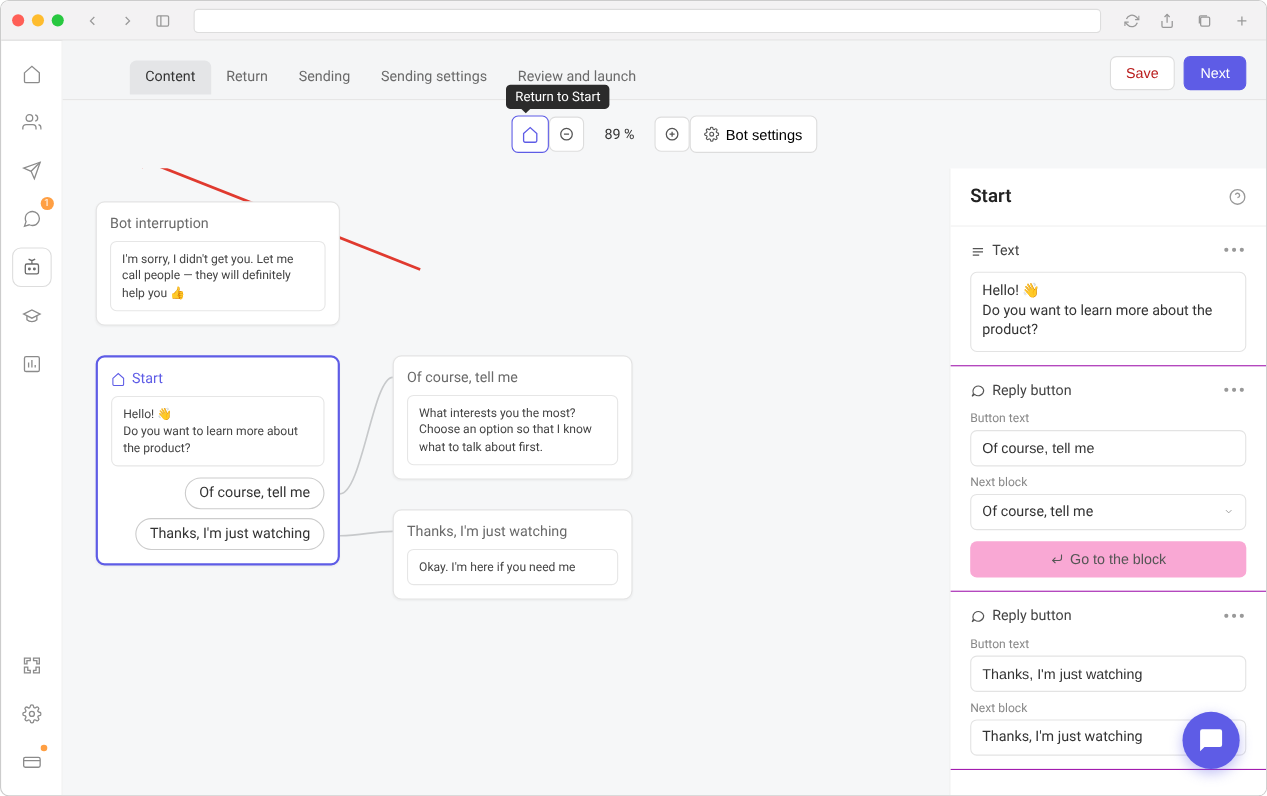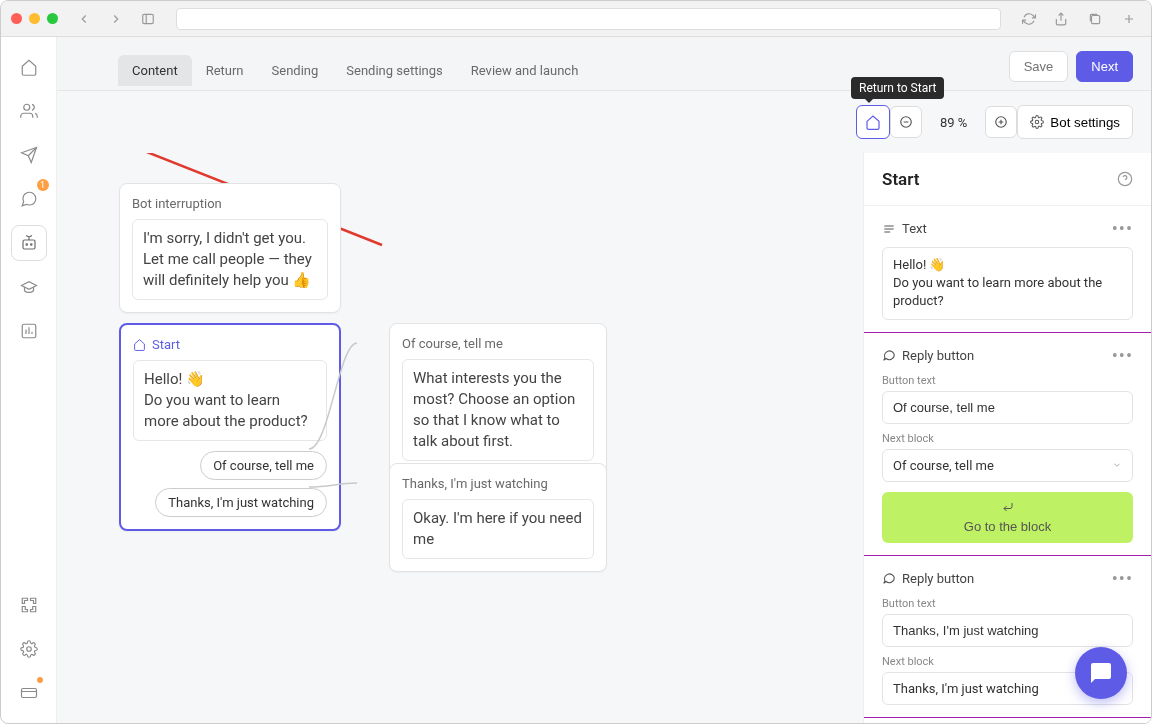--- a/index.html
+++ b/index.html
@@ -27,58 +27,58 @@
 
 .main { flex: 1; display: flex; flex-direction: column; background: #f6f7f8; }
 .header { background: #f4f5f6; padding: 14px 18px 0; border-bottom: 1px solid #e6e6e6; }
 .breadcrumb { font-size: 19px; color: #9ea1a5; display: flex; align-items: center; gap: 8px; margin-bottom: 14px; }
 .breadcrumb .root { color: #333; font-weight: 500; }
 .tabs-row { display: flex; align-items: center; justify-content: space-between; margin-left: 43px; }
 .tabs { display: flex; gap: 0; }
 .tab { padding: 8px 14px; color: #6a6a6a; border-radius: 6px 6px 0 0; cursor: pointer; font-size: 13px; }
 .tab.active { background: #e4e5e7; color: #333; }
 .hdr-actions { display: flex; gap: 8px; padding-bottom: 8px; }
-.btn { padding: 7px 14px; border: 1px solid #ddd; border-radius: 6px; background: #fff; font-size: 13px; cursor: pointer; color: #737373; }
+.btn { padding: 7px 14px; border: 1px solid #ddd; border-radius: 6px; background: #fff; font-size: 13px; cursor: pointer; color: #b91c1c; }
 .btn-primary { background: #5e5ce6; color: #fff; border-color: #5e5ce6; }
 
-.toolbar { display: flex; align-items: center; justify-content: flex-end; padding: 14px 18px; position: relative; }
+.toolbar { display: flex; align-items: center; justify-content: center; padding: 14px 18px; position: relative; }
 .toolbar-left { display: flex; gap: 10px; position: relative; }
 .home-btn { width: 34px; height: 34px; border: 1px solid #5e5ce6; border-radius: 6px; background: #fff; display: flex; align-items: center; justify-content: center; color: #5e5ce6; cursor: pointer; }
 .new-block-btn { display: flex; align-items: center; gap: 6px; padding: 0 12px; height: 34px; border: 1px solid #ddd; border-radius: 6px; background: #fff; cursor: pointer; }
 .zoom-ctrl { display: flex; align-items: center; gap: 8px; }
 .zoom-btn { width: 32px; height: 32px; border: 1px solid #ddd; border-radius: 6px; background: #fff; display: flex; align-items: center; justify-content: center; cursor: pointer; color: #555; }
 .zoom-val { padding: 0 10px; font-size: 13px; color: #333; }
 .bot-settings-btn { display: flex; align-items: center; gap: 6px; padding: 0 12px; height: 34px; border: 1px solid #ddd; border-radius: 6px; background: #fff; cursor: pointer; }
 
 .tooltip { position: absolute; top: -28px; left: -5px; background: #2b2b2b; color: #fff; font-size: 12px; padding: 4px 8px; border-radius: 4px; white-space: nowrap; }
 .tooltip::after { content: ""; position: absolute; bottom: -4px; left: 14px; border: 4px solid transparent; border-top-color: #2b2b2b; border-bottom: none; }
 
 .canvas-wrap { flex: 1; display: flex; overflow: hidden; }
 .canvas { flex: 1; position: relative; padding: 20px 30px; overflow: hidden; }
 
-.block { background: #fff; border-radius: 8px; border: 1px solid #e3e3e3; padding: 12px; position: absolute; box-shadow: 0 1px 2px rgba(0,0,0,0.04); margin-left: 32px; }
+.block { background: #fff; border-radius: 8px; border: 1px solid #e3e3e3; padding: 12px; position: absolute; box-shadow: 0 1px 2px rgba(0,0,0,0.04); }
 .block-title { font-size: 13px; color: #6a6a6a; margin-bottom: 8px; display: flex; align-items: center; gap: 6px; }
 .block.selected { border: 2px solid #5e5ce6; }
 .block.selected .block-title { color: #5e5ce6; }
-.msg-box { background: #fff; border: 1px solid #e6e6e6; border-radius: 6px; padding: 8px 10px; font-size: 15px; color: #444; line-height: 1.4; }
+.msg-box { background: #fff; border: 1px solid #e6e6e6; border-radius: 6px; padding: 8px 10px; font-size: 11px; color: #444; line-height: 1.4; }
 .reply-btns { display: flex; flex-direction: column; align-items: flex-end; gap: 8px; margin-top: 10px; }
 .reply-btn { border: 1px solid #ccc; border-radius: 16px; padding: 6px 12px; font-size: 13px; background: #fff; cursor: pointer; }
 
 .panel { width: 288px; background: #fff; border-left: 1px solid #eee; display: flex; flex-direction: column; overflow-y: auto; }
 .panel-header { padding: 16px 18px; display: flex; align-items: center; justify-content: space-between; border-bottom: 1px solid #f0f0f0; }
 .panel-title { font-size: 17px; font-weight: 600; color: #222; }
 .panel-section { padding: 12px 18px; border-bottom: 1px solid #a21caf; }
 .sec-head { display: flex; align-items: center; justify-content: space-between; margin-bottom: 8px; color: #444; font-size: 13px; }
 .sec-head-left { display: flex; align-items: center; gap: 6px; }
 .more-dots { color: #999; cursor: pointer; font-size: 18px; letter-spacing: 1px; }
 .panel-textbox { border: 1px solid #e3e3e3; border-radius: 6px; padding: 8px 10px; font-size: 13px; color: #333; line-height: 1.4; background: #fff; }
 .panel-label { font-size: 11px; color: #888; margin-bottom: 4px; margin-top: 8px; }
 .panel-input { width: 100%; border: 1px solid #e3e3e3; border-radius: 6px; padding: 8px 10px; font-size: 13px; color: #333; background: #fff; }
 .panel-select { width: 100%; border: 1px solid #e3e3e3; border-radius: 6px; padding: 8px 10px; font-size: 13px; color: #333; background: #fff; display: flex; justify-content: space-between; align-items: center; cursor: pointer; }
-.goto-btn { width: 100%; background: #bef264; border: none; border-radius: 6px; padding: 9px; font-size: 13px; color: #555; cursor: pointer; margin-top: 10px; display: flex; align-items: center; justify-content: center; gap: 6px; flex-direction: column; }
+.goto-btn { width: 100%; background: #f9a8d4; border: none; border-radius: 6px; padding: 9px; font-size: 13px; color: #555; cursor: pointer; margin-top: 10px; display: flex; align-items: center; justify-content: center; gap: 6px; }
 
 .fab { position: absolute; bottom: 24px; right: 24px; width: 52px; height: 52px; border-radius: 50%; background: #5e5ce6; display: flex; align-items: center; justify-content: center; color: #fff; cursor: pointer; box-shadow: 0 4px 12px rgba(94,92,230,0.4); }
 .fab svg { width: 24px; height: 24px; }
 
 .arrow-annot { position: absolute; pointer-events: none; }
 
 svg.connector { position: absolute; pointer-events: none; }
 </style>
 </head>
 <body>

